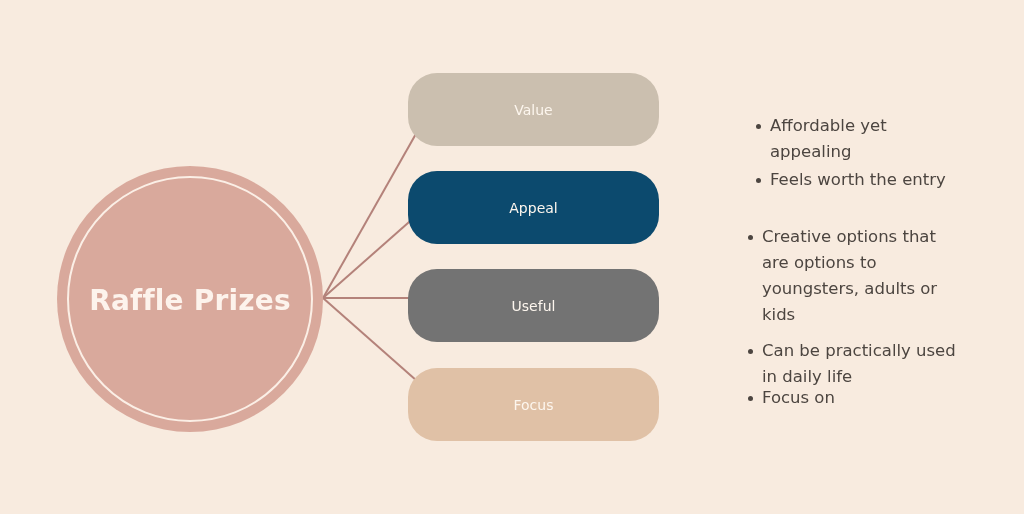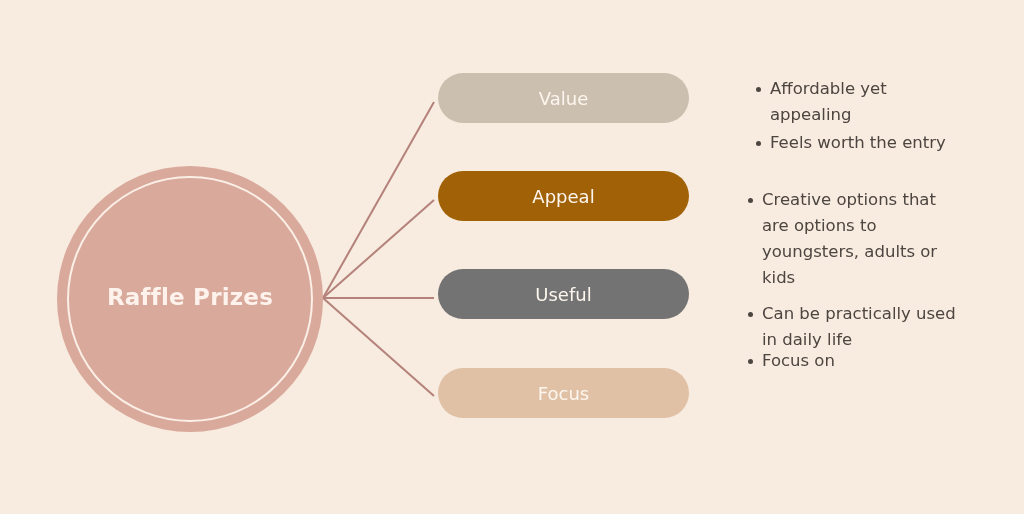--- a/index.html
+++ b/index.html
@@ -13,29 +13,29 @@
   .hub {
     position: absolute; left: 57px; top: 166px; width: 266px; height: 266px;
     border-radius: 50%; background: #d9a99c;
   }
   .hub-ring {
     position: absolute; left: 10px; top: 10px; right: 10px; bottom: 10px;
     border: 2px solid #fbefe6; border-radius: 50%;
   }
   .hub-label {
     position: absolute; left: 0; right: 0; top: 118px; text-align: center;
-    color: #fdf3ec; font-weight: bold; font-size: 23px; letter-spacing: 0.2px;
+    color: #fdf3ec; font-weight: bold; font-size: 28px; letter-spacing: 0.2px;
   }
   .pill {
-    position: absolute; left: 438px; width: 251px; height: 50px; border-radius: 29px;
+    position: absolute; left: 408px; width: 251px; height: 73px; border-radius: 29px;
     display: flex; align-items: center; justify-content: center;
-    color: #fdf6ee; font-size: 18px;
+    color: #fdf6ee; font-size: 14px;
   }
   .bullets { position: absolute; color: #4c4540; font-size: 16.5px; line-height: 26px; }
-  .bullet { position: absolute; }
+  .bullet { position: absolute; margin-top: 37px; }
   .bullet .dot {
     position: absolute; left: 0; top: 11px; width: 5px; height: 5px; border-radius: 50%;
     background: #4c4540;
   }
   .bullet .txt { display: block; padding-left: 14px; white-space: nowrap; }
 </style>
 </head>
 <body>
 
 <div class="canvas">
@@ -48,21 +48,21 @@
       <line x1="323" y1="298" x2="434" y2="396"></line>
     </g>
   </svg>
 
   <div class="hub">
     <div class="hub-ring"></div>
     <div class="hub-label">Raffle Prizes</div>
   </div>
 
   <div class="pill" style="top:73px;background:#cbbfaf;">Value</div>
-  <div class="pill" style="top:171px;background:#a16207;">Appeal</div>
+  <div class="pill" style="top:171px;background:#0c4a6e;">Appeal</div>
   <div class="pill" style="top:269px;background:#737373;">Useful</div>
   <div class="pill" style="top:368px;background:#e0c1a6;">Focus</div>
 
   <div class="bullets">
     <div class="bullet" style="left:756px;top:76px;">
       <span class="dot"></span>
       <span class="txt">Affordable yet</span>
       <span class="txt">appealing</span>
     </div>
     <div class="bullet" style="left:756px;top:130px;">

